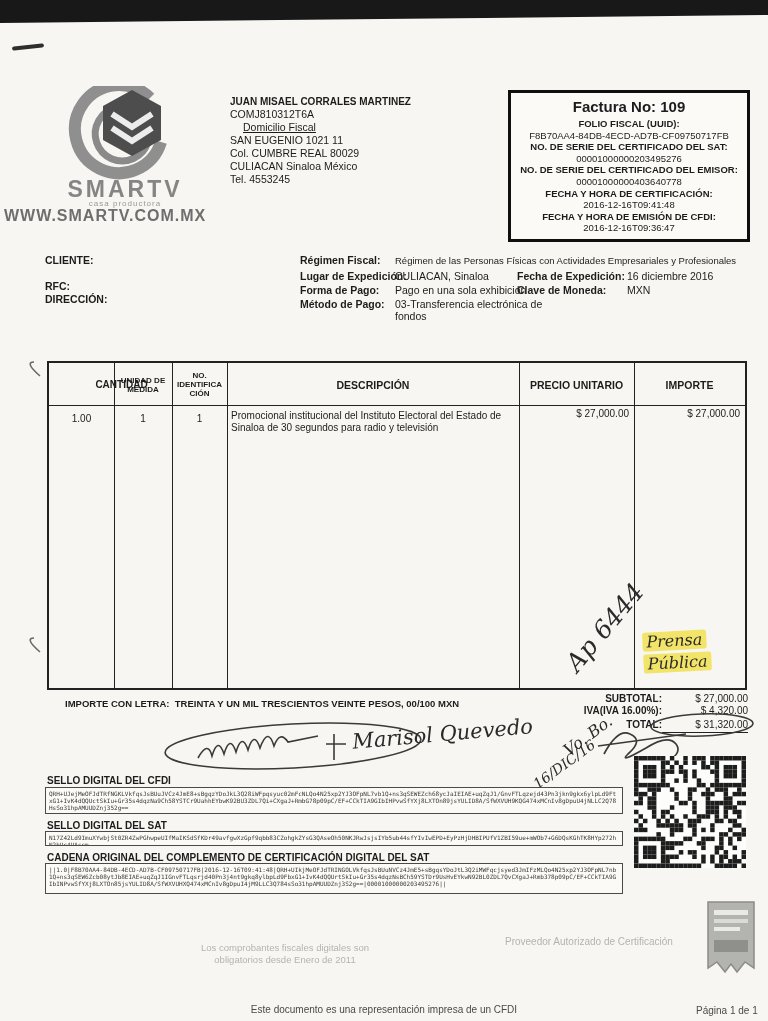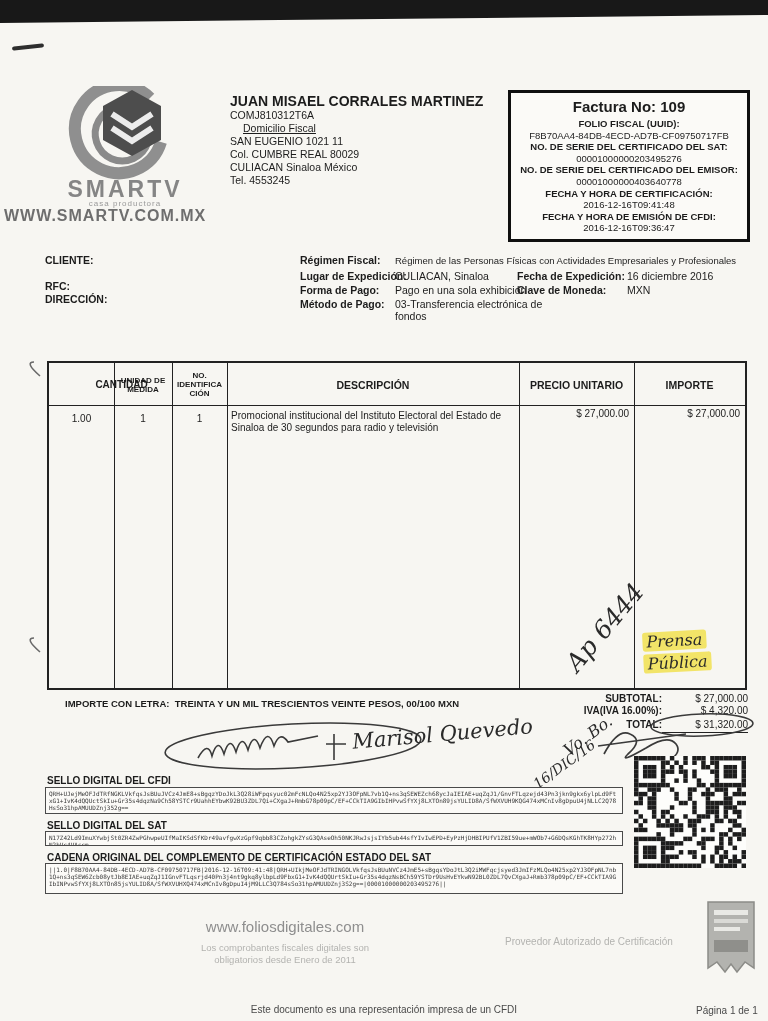--- a/index.html
+++ b/index.html
@@ -5,21 +5,21 @@
   html,body{margin:0;padding:0;background:#d8d8d5;}
   #page{position:relative;width:768px;height:1021px;background:#f7f6f2;overflow:hidden;
         font-family:"Liberation Sans",sans-serif;color:#1c1c1c;}
   .abs{position:absolute;}
   
   #blackbar{left:0;top:0;width:768px;height:24px;background:#181818;
             clip-path:polygon(0 0,768px 0,768px 15px,0 23px);}
   #dashmark{left:12px;top:45px;width:32px;height:4px;background:#2e2e2e;border-radius:2px;transform:rotate(-6deg);}
   
   .emit{font-size:10.5px;line-height:13px;}
-  .emit b{font-size:14px;text-align:right;}
+  .emit b{font-size:10px;text-align:right;}
   .u{text-decoration:underline;margin-left:13px;}
   #logo-word{left:58px;top:176px;width:134px;text-align:center;font-size:23px;font-weight:800;
              color:#858585;letter-spacing:3px;}
   #logo-sub{left:58px;top:199px;width:134px;text-align:center;font-size:8px;color:#9a9a9a;letter-spacing:1px;}
   #website{left:4px;top:207px;font-size:16px;font-weight:700;color:#6e6e6e;letter-spacing:1px;}
   
   #fbox{left:508px;top:90px;width:232px;height:140px;border:3px solid #0f0f0f;background:#fbfaf7;
         text-align:center;padding:3px 2px;}
   #fbox .t{font-size:15px;font-weight:700;margin:2px 0 3px;}
   #fbox .l{font-size:9.5px;font-weight:700;line-height:11.6px;}
@@ -185,21 +185,21 @@
   <div class="abs" style="left:596px;top:716px;">
     <svg width="96" height="52">
       <path d="M8,38 q14,-26 26,-20 q14,6 -2,20 q-10,10 18,-6 q22,-14 30,-4 q6,8 -6,16 M2,30 l88,-12" fill="none" stroke="#3a3a3a" stroke-width="1.7"></path>
     </svg>
   </div>
 
   <div class="abs sello-lab" style="left:47px;top:775px;">SELLO DIGITAL DEL CFDI</div>
   <div class="abs sello-box" style="left:45px;top:787px;width:578px;height:27px;">QRH+UJejMeOFJdTRfNGKLVkfqsJsBUuJVCz4JmE8+sBgqzYDoJkL3Q28iWFpqsyuc02mFcNLQo4N25xp2YJ3OFpNL7vb1Q+ns3qSEWEZch68ycJaIEIAE+uqZqJ1/GnvFTLqzejd43Pn3jkn9gkx6ylpLd9FtxG1+IvK4dQQUctSkIu+Gr35s4dqzNa9Ch58YSTCr9UahhEYbwK92BU3ZDL7Qi+CXgaJ+RmbG78p09pC/EF+CCkTIA9GIbIHPvwSfYXj8LXTOn89jsYULID8A/SfWXVUH9KQG474xMCnIv8gDpuU4jNLLC2Q78HsSo31hpAMUUDZnj352g==</div>
   <div class="abs sello-lab" style="left:47px;top:820px;">SELLO DIGITAL DEL SAT</div>
   <div class="abs sello-box" style="left:45px;top:831px;width:578px;height:15px;">N17Z42Ld9ImuXYwbjSt0ZR4ZwPGhwpeUIfMaIKSdSfKDr49avfgwXzGpf9qbb83CZohgkZYsG3QAseOh50NKJRwJsjsIYb5ub44sfYIvIwEPD+EyPzHjDHBIPUfV1ZBI59ue+mWOb7+G6DQsKGhTK8HYp272hN2hVc4VAscm</div>
-  <div class="abs sello-lab" style="left:47px;top:852px;">CADENA ORIGINAL DEL COMPLEMENTO DE CERTIFICACIÓN ESTADO DEL SAT</div>
+  <div class="abs sello-lab" style="left:47px;top:852px;">CADENA ORIGINAL DEL COMPLEMENTO DE CERTIFICACIÓN DIGITAL DEL SAT</div>
   <div class="abs sello-box" style="left:45px;top:863px;width:578px;height:31px;">||1.0|F8B70AA4-84DB-4ECD-AD7B-CF09750717FB|2016-12-16T09:41:48|QRH+UIkjMeOFJdTRINGOLVkfqsJsBUuNVCz4JmE5+sBgqsYDoJtL3Q2iMWFqcjsyed3JmIFzMLQo4N25xp2YJ3OFpNL7nb1Q+ns3qSEW6Zcb08ytJb8EIAE+uqZqJ1IGnvFTLqsrjd40Pn3j4nt9gkq8ylbpLd9FbxG1+IvK4dQQUrtSkIu+Gr35s4dqzNsBCh59YSTDr9UsHvEYkwN92BL0ZDL7QvCXgaJ+Rmb378p09pC/EF+CCkTIA9GIbINPvwSfYXj8LXTOn85jsYULID8A/SfWXVUHXQ474xMCnIv8gDpuI4jM9LLC3Q784sSo31hpAMUUDZnj3S2g==|00001000000203495276||</div>
 
   <div class="abs" style="left:634px;top:756px;width:112px;height:112px;background:#fdfdfb;">
     <svg id="qr" width="112" height="112" fill="#1d1d1d">
         <rect x="0.00" y="0.00" width="4.48" height="4.48"></rect>
         <rect x="4.48" y="0.00" width="4.48" height="4.48"></rect>
         <rect x="8.96" y="0.00" width="4.48" height="4.48"></rect>
         <rect x="13.44" y="0.00" width="4.48" height="4.48"></rect>
         <rect x="17.92" y="0.00" width="4.48" height="4.48"></rect>
         <rect x="22.40" y="0.00" width="4.48" height="4.48"></rect>
@@ -505,21 +505,20 @@
         <rect x="62.72" y="107.52" width="4.48" height="4.48"></rect>
         <rect x="80.64" y="107.52" width="4.48" height="4.48"></rect>
         <rect x="85.12" y="107.52" width="4.48" height="4.48"></rect>
         <rect x="89.60" y="107.52" width="4.48" height="4.48"></rect>
         <rect x="94.08" y="107.52" width="4.48" height="4.48"></rect>
         <rect x="98.56" y="107.52" width="4.48" height="4.48"></rect>
         <rect x="107.52" y="107.52" width="4.48" height="4.48"></rect>
       </svg>
   </div>
 
-  <div class="abs gray" style="left:165px;top:918px;width:240px;text-align:center;font-size:15px;">www.foliosdigitales.com</div>
   <div class="abs ltgray" style="left:145px;top:942px;width:280px;text-align:center;font-size:9.5px;line-height:12px;">
     <span>Los comprobantes fiscales digitales son</span><br>
     <span>obligatorios desde Enero de 2011</span>
   </div>
   <div class="abs ltgray" style="left:505px;top:936px;font-size:10px;">Proveedor Autorizado de Certificación</div>
   <div class="abs" style="left:702px;top:896px;">
     <svg width="58" height="84">
       <path d="M6,6 h46 v66 l-9,-6 -8,10 -6,-8 -6,8 -8,-10 -9,6 z" fill="#b3b3af" stroke="#8c8c88" stroke-width="1.5"></path>
       <rect x="12" y="14" width="34" height="5" fill="#e9e9e5"></rect>
       <rect x="12" y="23" width="34" height="4" fill="#dadad6"></rect>

